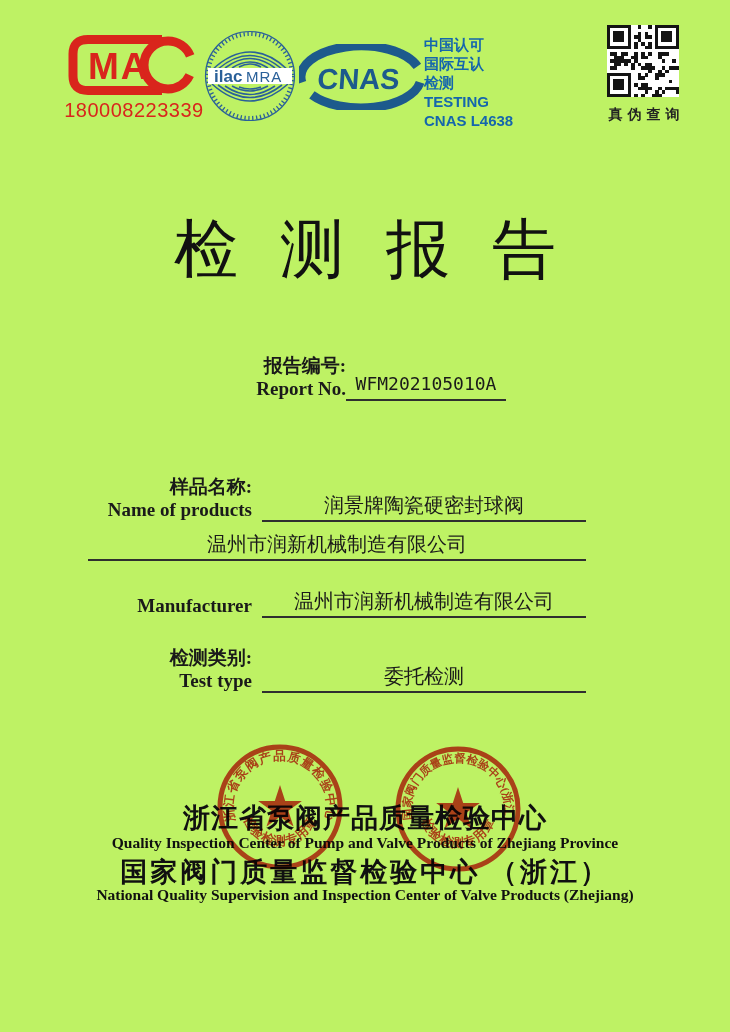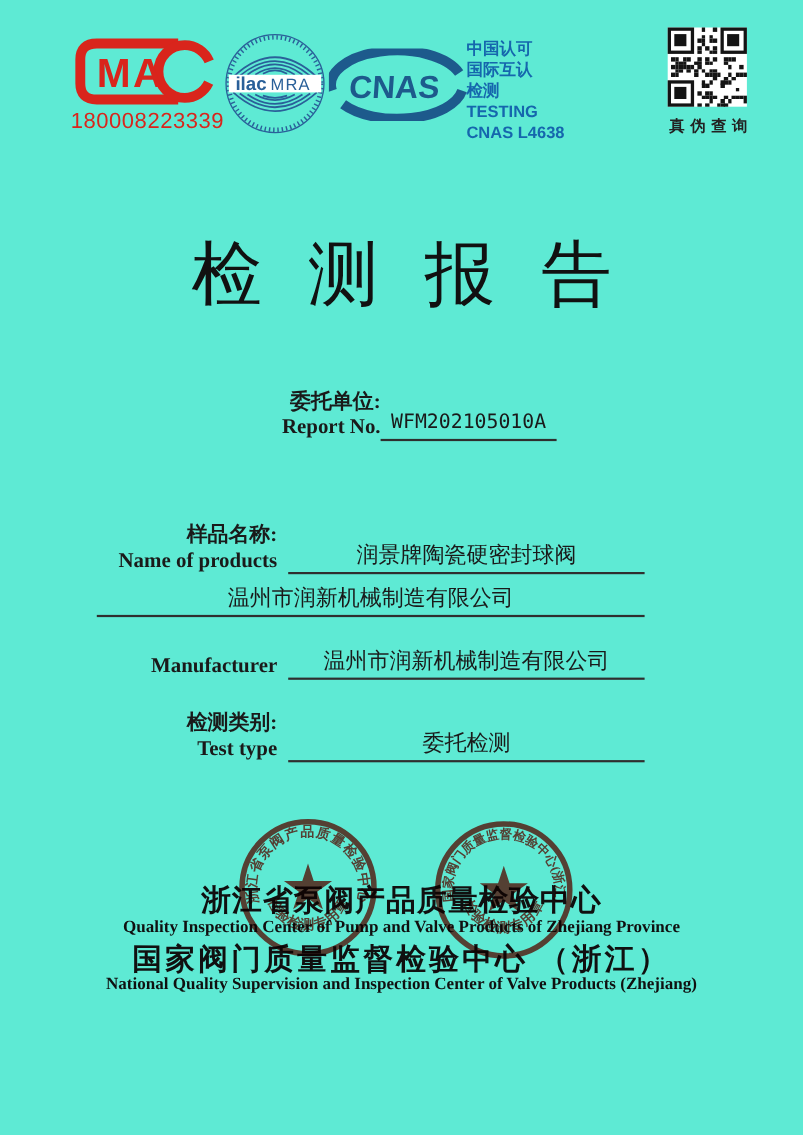--- a/index.html
+++ b/index.html
@@ -1,18 +1,18 @@
 <!DOCTYPE html>
 <html><head>
 <meta charset="utf-8">
 <style>
   * { margin:0; padding:0; box-sizing:border-box; }
   html,body { background:#ffffff; }
   body { font-family:"Liberation Serif","DejaVu Serif",serif; color:#1a1a1a; }
-  .page { position:relative; width:730px; height:1032px; background:#5eead4; overflow:hidden; margin:0 auto; }
+  .page { position:relative; width:730px; height:1032px; background:#bef264; overflow:hidden; margin:0 auto; }
 
   
   .cma-num { position:absolute; left:58px; top:99px; width:152px; text-align:center;
              font-family:"Liberation Sans","DejaVu Sans",sans-serif;
              font-size:20px; letter-spacing:.5px; }
   .acc-lines { position:absolute; left:424px; top:35px; width:100px;
                font-family:"Liberation Sans","DejaVu Sans",sans-serif;
                font-weight:bold; font-size:15px; line-height:19px; }
   .qr { position:absolute; left:607px; top:25px; width:72px; height:72px; background:#fff; }
   .qr i { position:absolute; width:3.5px; height:3.5px; background:#141414; }
@@ -194,21 +194,21 @@
       <i style="left: 44.59px; top: 68.6px;"></i>
       <i style="left: 48.02px; top: 68.6px;"></i>
       <i style="left: 51.45px; top: 68.6px;"></i>
     </div>
   <div class="qr-caption">真伪查询</div>
 
   <div class="title-zh">检测报告</div>
 
   <div class="field-row report-row">
     <div class="field-label">
-      <span class="zh">委托单位:</span>
+      <span class="zh">报告编号:</span>
       <span class="en">Report No.</span>
     </div>
     <div class="field-value">WFM202105010A</div>
   </div>
 
   <div class="field-row frow" style="top:475px">
     <div class="field-label">
       <span class="zh">样品名称:</span>
       <span class="en">Name of products</span>
     </div>

